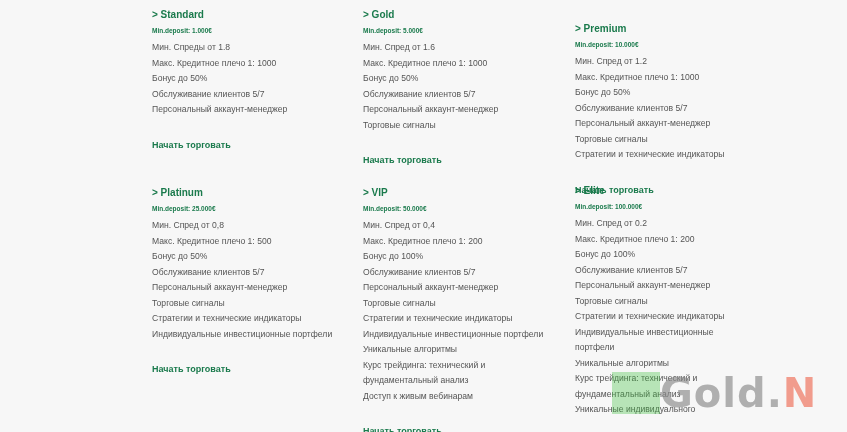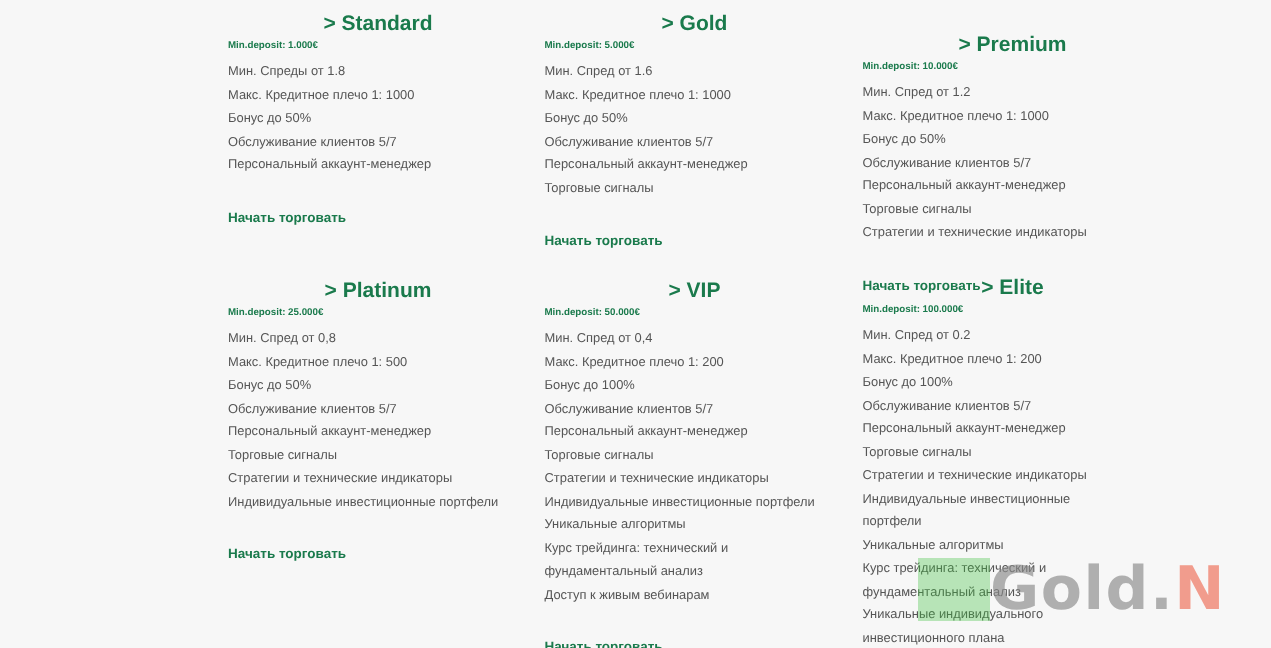--- a/index.html
+++ b/index.html
@@ -16,25 +16,24 @@
       width: 847px;
       height: 432px;
     }
     .plan {
       position: absolute;
       width: 200px;
     }
     .plan-title {
       color: #1a7a4c;
       font-weight: bold;
-      font-size: 14px;
+      font-size: 10px;
       line-height: 12px;
       margin: 0 0 5px 0;
       white-space: nowrap;
-      text-align: center;
     }
     .plan-deposit {
       color: #1a7a4c;
       font-weight: bold;
       font-size: 6.5px;
       line-height: 9px;
       margin: 0 0 5px 0;
       white-space: nowrap;
     }
     .plan-features {
@@ -178,21 +177,20 @@
       <li>Обслуживание клиентов 5/7</li>
       <li>Персональный аккаунт-менеджер</li>
       <li>Торговые сигналы</li>
       <li>Стратегии и технические индикаторы</li>
       <li>Индивидуальные инвестиционные</li>
       <li>портфели</li>
       <li>Уникальные алгоритмы</li>
       <li>Курс трейдинга: технический и</li>
       <li>фундаментальный анализ</li>
       <li>Уникальные индивидуального</li>
-      <li>инвестиционного плана</li>
     </ul>
   </div>
 
   <div class="watermark-left"></div>
   <div class="watermark">
     <span class="wm-a">Gold.</span>
       <span class="wm-b">N</span>
   </div>
 
 </div>

